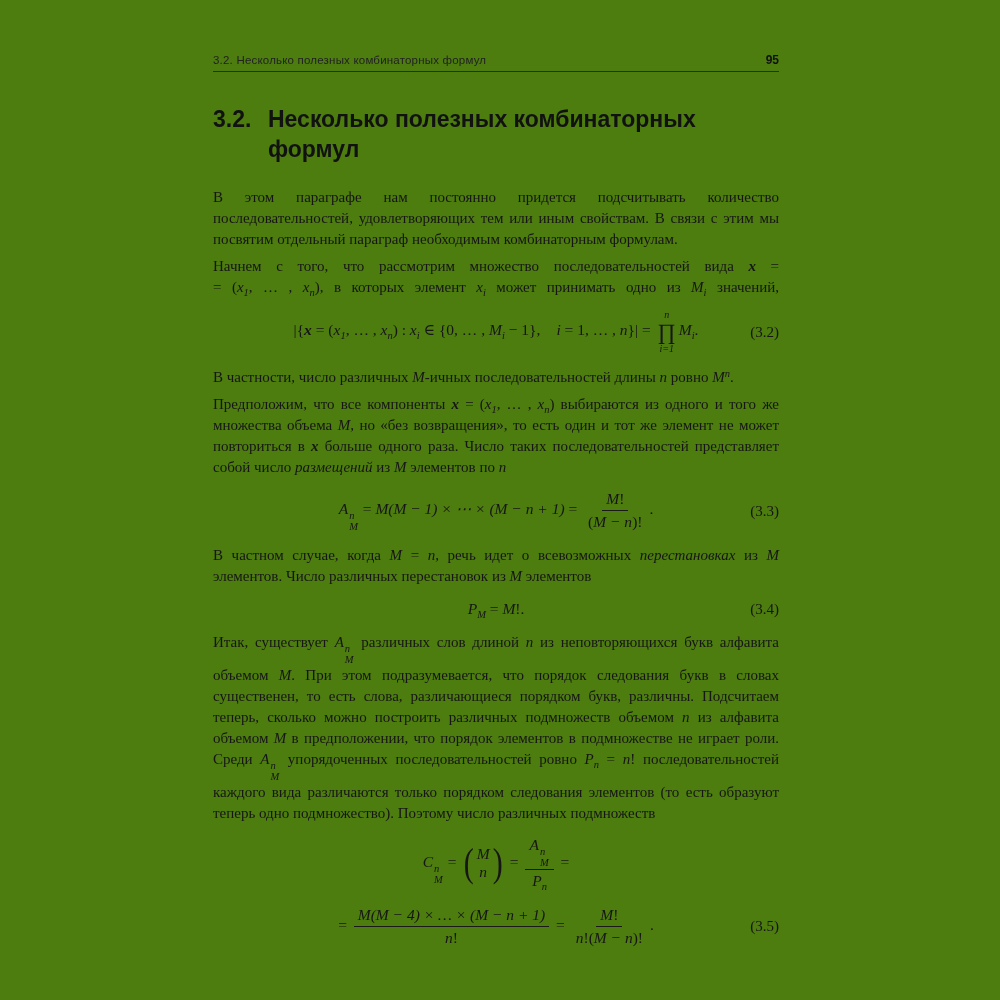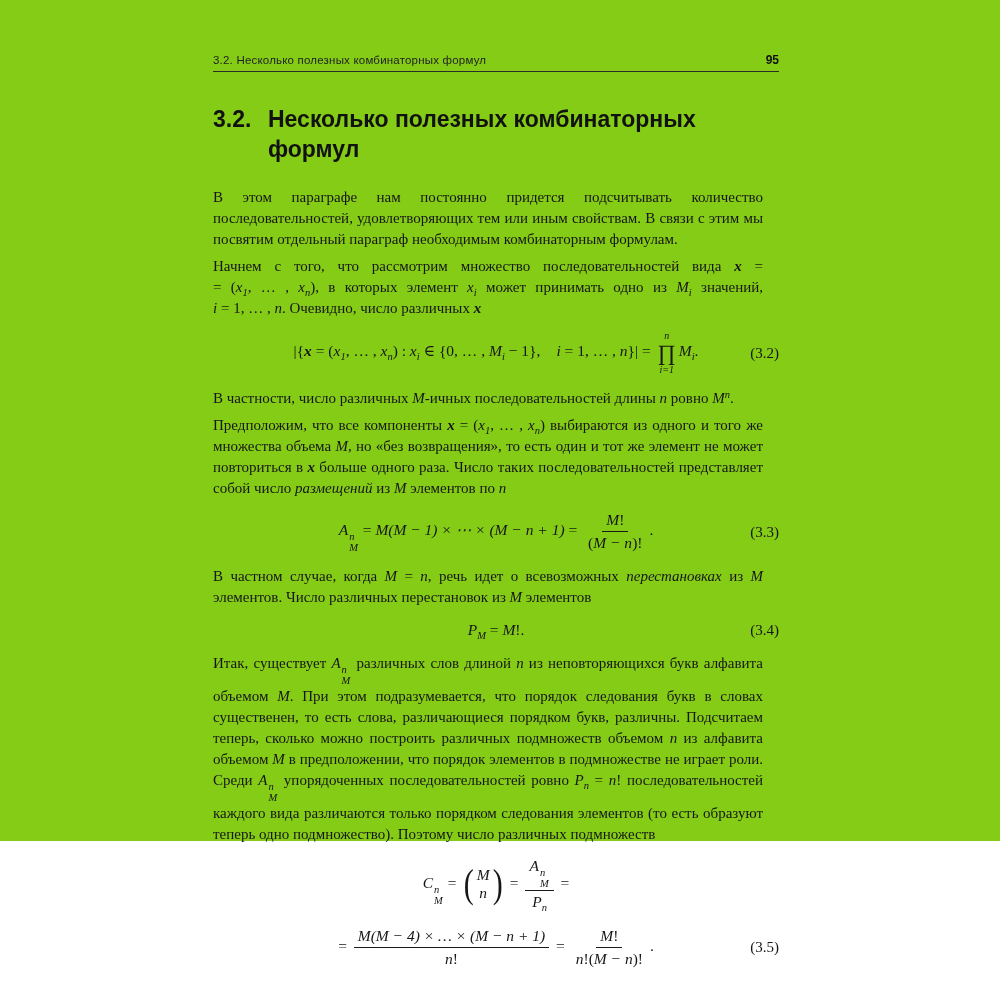--- a/index.html
+++ b/index.html
@@ -1,18 +1,18 @@
 <!DOCTYPE html>
 <html lang="ru"><head>
 <meta charset="utf-8">
 <style>
   html,body{margin:0;padding:0;}
   body{background:#ffffff;width:1000px;height:1000px;overflow:hidden;}
   .page{
-    position:relative;width:1000px;height:841px;background:#84cc16;
+    position:relative;width:1000px;height:1000px;background:#4d7c0f;
     color:#161616;
   }
   .column{margin-left:213px;width:566px;padding-top:54px;}
 
   
   .running-head{
     display:flex;justify-content:space-between;align-items:flex-end;
     border-bottom:1.6px solid #2b2b2b;padding-bottom:5px;
     font-family:"Liberation Sans","DejaVu Sans",sans-serif;
   }
@@ -27,21 +27,21 @@
   }
   .sec-num{flex:0 0 42px;margin-right:13px;}
   .sec-text{width:450px;}
 
   
   .body-text{
     margin-top:23px;
     font-family:"Liberation Serif","DejaVu Serif",serif;
     font-size:15px;line-height:21px;color:#161616;
   }
-  .para{text-align:justify;margin:0 16px 6px 0;}
+  .para{text-align:justify;margin:0 0 6px 0;}
   .jline{display:block;text-align:justify;text-align-last:justify;}
   .lline{display:block;text-align:left;}
 
   .rm{font-style:normal;}
   .mi{font-style:italic;}
   .mbi{font-style:italic;font-weight:bold;}
 
   sub.msub{font-size:10.5px;font-style:italic;vertical-align:-3.5px;line-height:0;}
   sup.msup{font-size:10.5px;font-style:italic;vertical-align:5.5px;line-height:0;}
 
@@ -89,21 +89,20 @@
     <h1 class="sec-title">
       <span class="sec-num">3.2.</span>
       <span class="sec-text">Несколько полезных комбинаторных формул</span>
     </h1>
 
     <main class="body-text" id="content">
         <div class="para"><span class="rm">В этом параграфе нам постоянно придется подсчитывать количество последовательностей, удовлетворяющих тем или иным свойствам. В связи с этим мы посвятим отдельный параграф необходимым комбинаторным формулам.</span></div>
         <div class="para">
           <div class="jline"><span class="rm">Начнем с того, что рассмотрим множество последовательностей вида </span><span class="mbi">x</span><span class="rm"> =</span></div>
           <div class="jline"><span class="rm">= (</span><span class="mi">x</span><sub class="msub">1</sub><span class="rm">, … , </span><span class="mi">x</span><sub class="msub">n</sub><span class="rm">), в которых элемент </span><span class="mi">x</span><sub class="msub">i</sub><span class="rm"> может принимать одно из </span><span class="mi">M</span><sub class="msub">i</sub><span class="rm"> значений,</span></div>
-          <div class="lline"><span class="mi">i</span><span class="rm"> = 1, … , </span><span class="mi">n</span><span class="rm">. Очевидно, число различных </span><span class="mbi">x</span></div>
         </div>
         <div class="eqrow"><span class="eqbody"><span class="rm">|{</span><span class="mbi">x</span><span class="rm"> = (</span><span class="mi">x</span><sub class="msub">1</sub><span class="rm">, … , </span><span class="mi">x</span><sub class="msub">n</sub><span class="rm">) : </span><span class="mi">x</span><sub class="msub">i</sub><span class="rm"> ∈ {0, … , </span><span class="mi">M</span><sub class="msub">i</sub><span class="rm"> − 1},</span><span class="hsp" style="width: 16px;"></span><span class="mi">i</span><span class="rm"> = 1, … , </span><span class="mi">n</span><span class="rm">}| = </span><span class="prod">
               <span class="plim">n</span>
               <span class="psym">∏</span>
               <span class="plim">i=1</span>
             </span><span class="mi">M</span><sub class="msub">i</sub><span class="rm">.</span></span><span class="eqlabel">(3.2)</span></div>
         <div class="para"><span class="rm">В частности, число различных </span><span class="mi">M</span><span class="rm">-ичных последовательностей длины </span><span class="mi">n</span><span class="rm"> ровно </span><span class="mi">M</span><sup class="msup">n</sup><span class="rm">.</span></div>
         <div class="para"><span class="rm">Предположим, что все компоненты </span><span class="mbi">x</span><span class="rm"> = (</span><span class="mi">x</span><sub class="msub">1</sub><span class="rm">, … , </span><span class="mi">x</span><sub class="msub">n</sub><span class="rm">) выбираются из одного и того же множества объема </span><span class="mi">M</span><span class="rm">, но «без возвращения», то есть один и тот же элемент не может повториться в </span><span class="mbi">x</span><span class="rm"> больше одного раза. Число таких последовательностей представляет собой число </span><span class="mi">размещений</span><span class="rm"> из </span><span class="mi">M</span><span class="rm"> элементов по </span><span class="mi">n</span></div>
         <div class="eqrow"><span class="eqbody"><span class="mi">A</span><span class="ss">
               <span class="ss-t">n</span>

